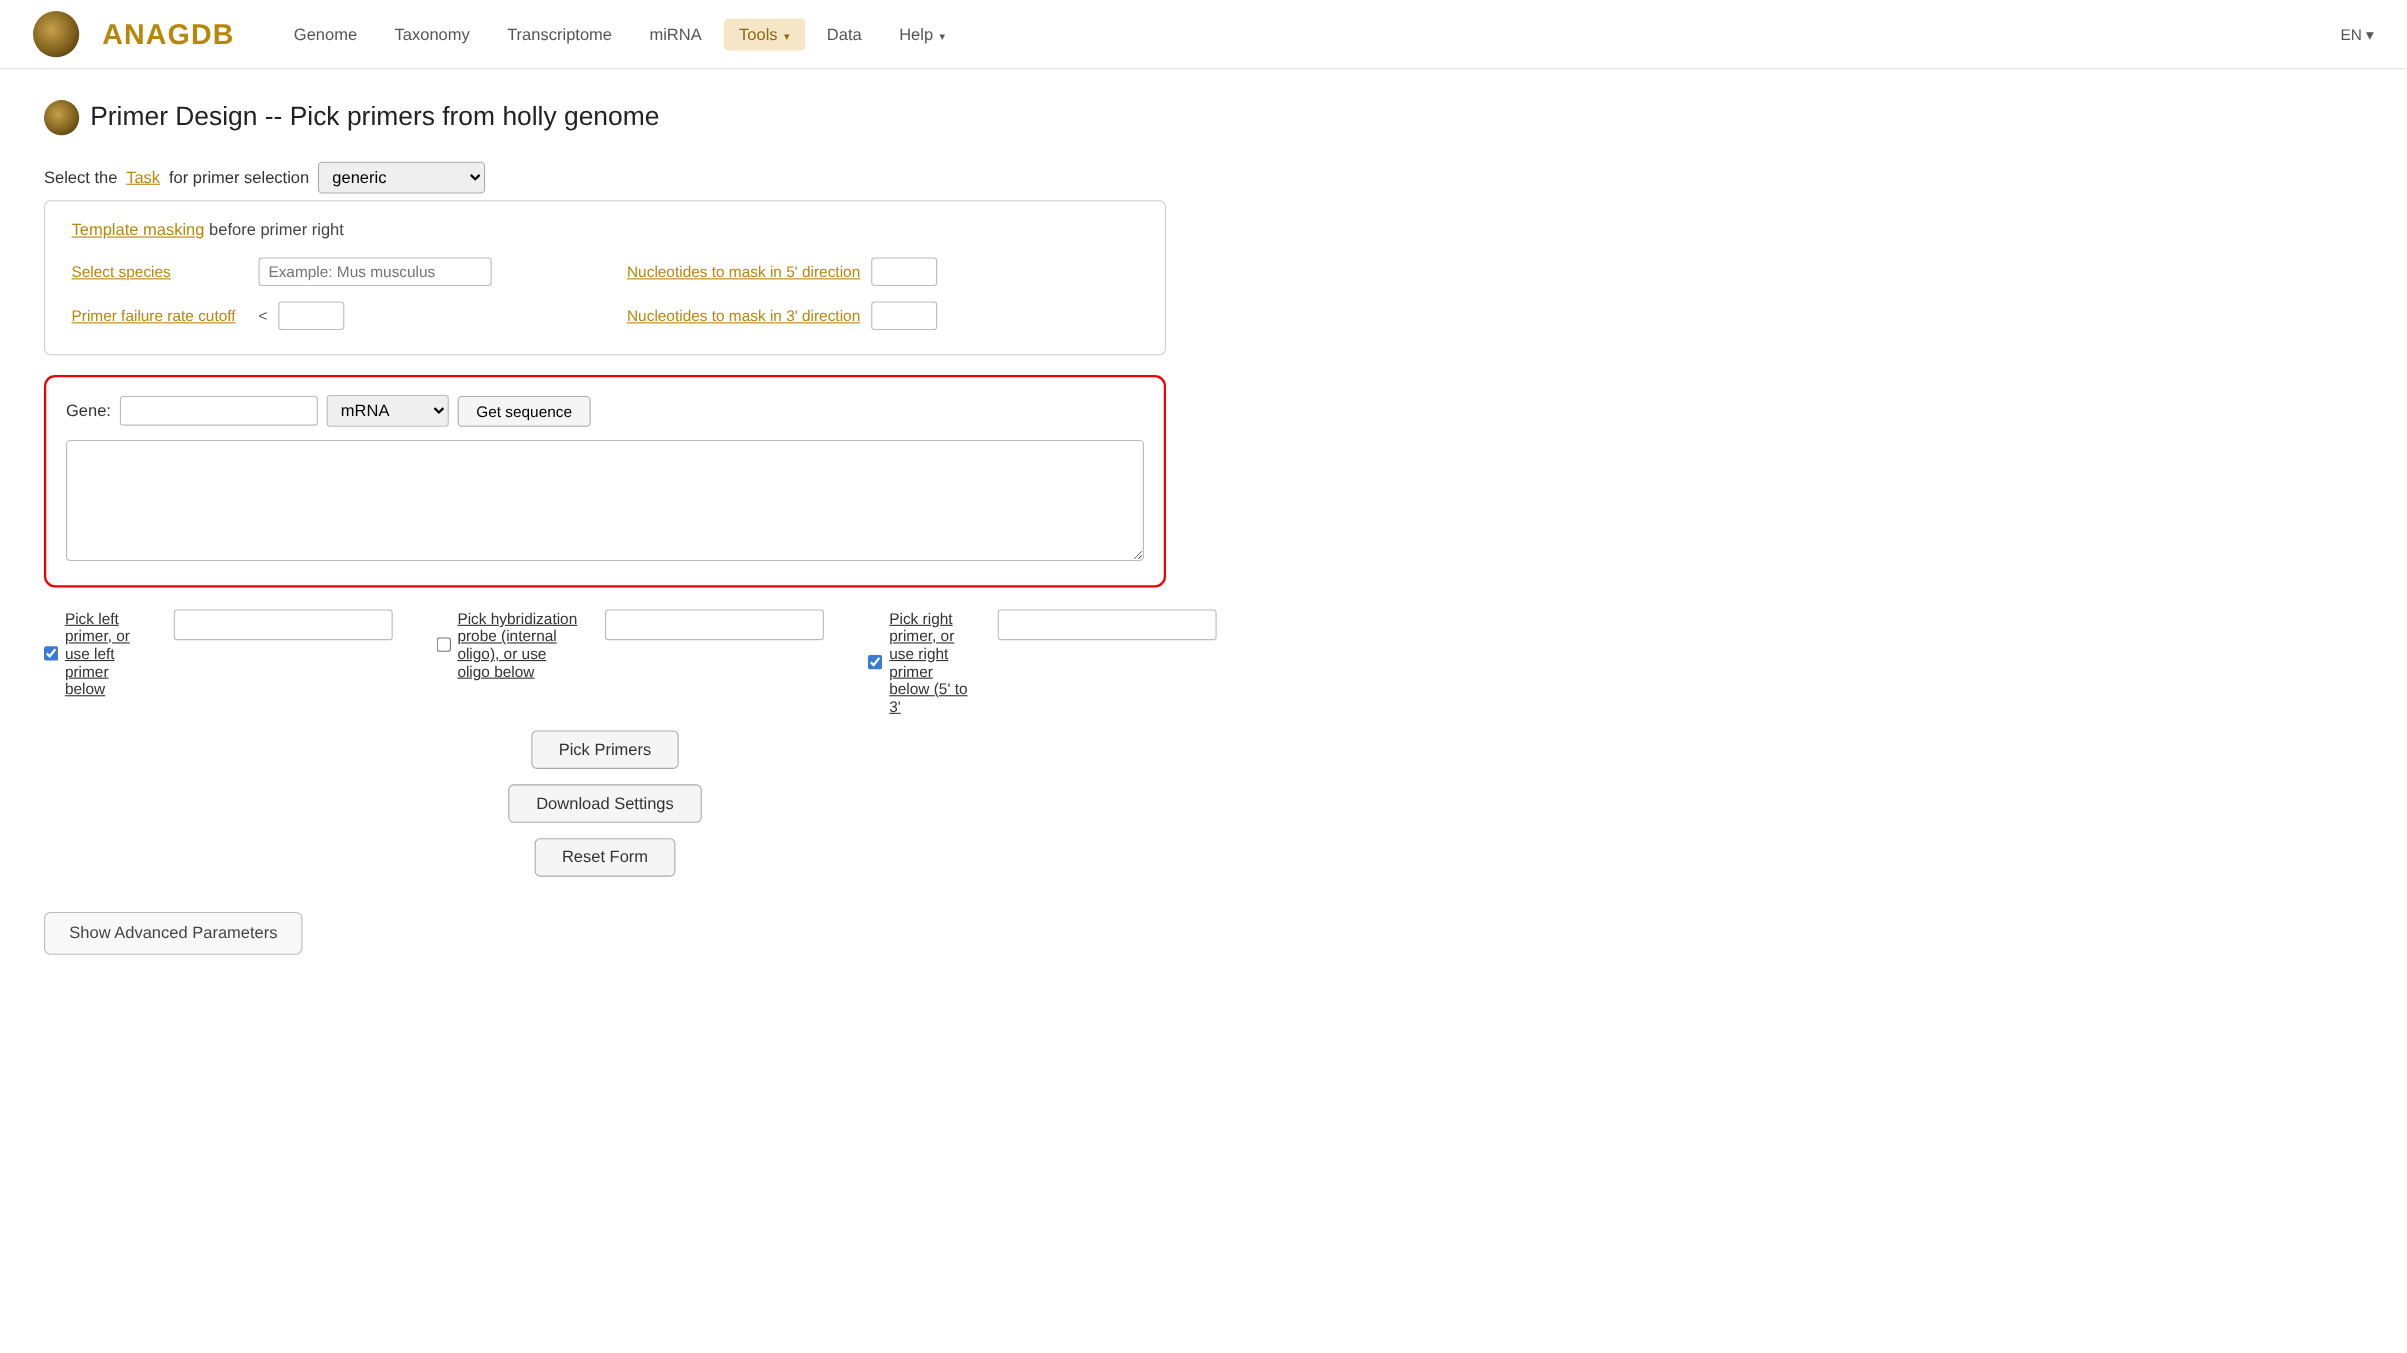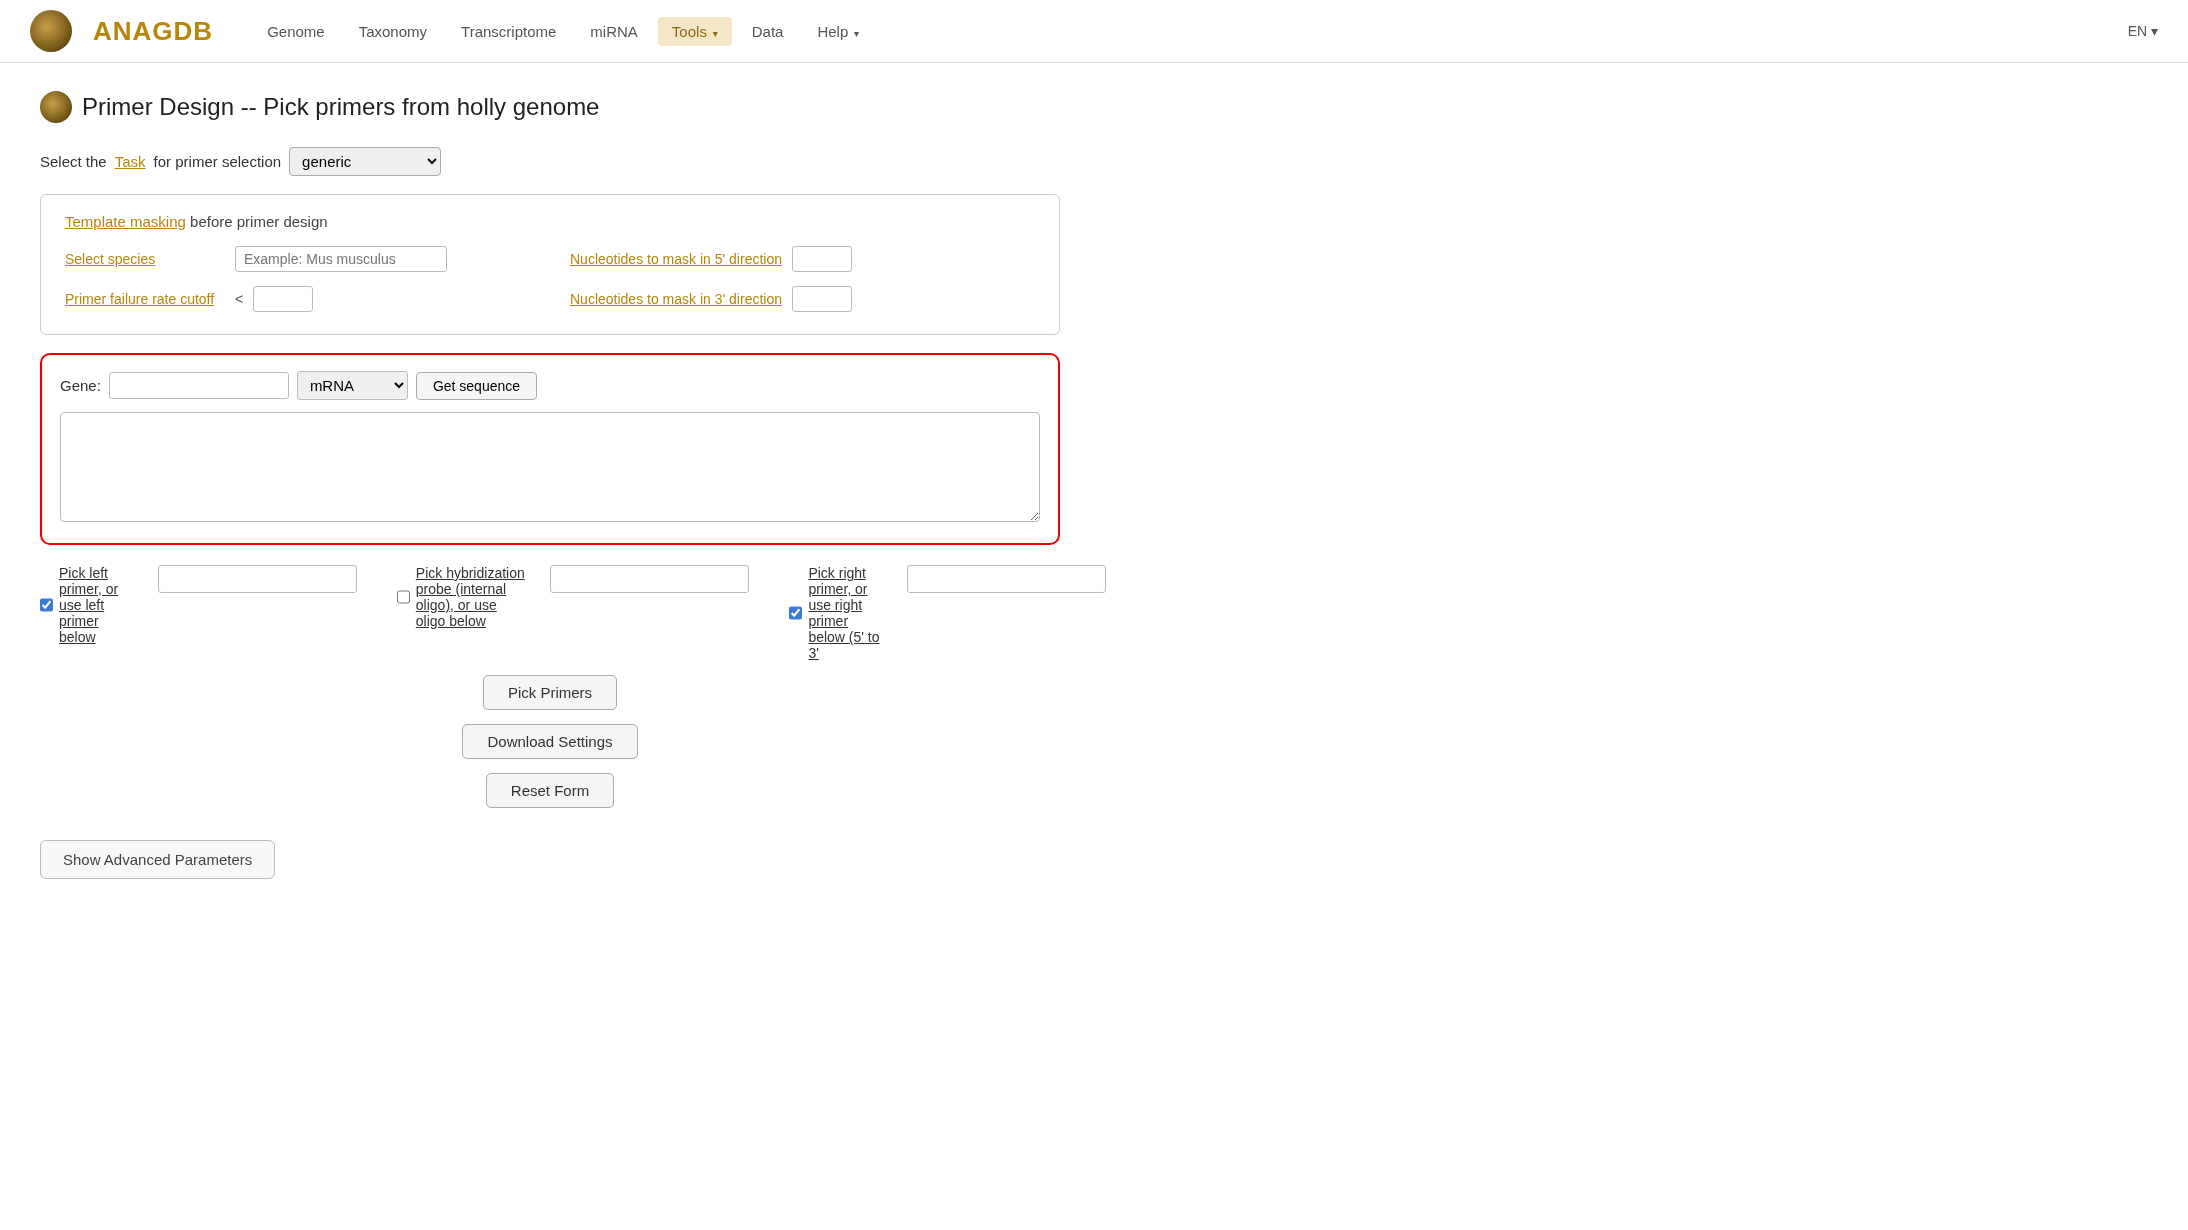--- a/index.html
+++ b/index.html
@@ -90,21 +90,21 @@
       font-size: 24px;
       font-weight: normal;
       color: #222;
     }
 
     
     .task-row {
       display: flex;
       align-items: center;
       gap: 8px;
-      margin-bottom: 18px;
+      margin-bottom: 6px;
       font-size: 15px;
     }
     .task-row a {
       color: #b8860b;
       text-decoration: underline;
       cursor: pointer;
     }
     .task-row select {
       padding: 4px 24px 4px 8px;
       border: 1px solid #aaa;
@@ -337,21 +337,21 @@
       <option>genotyping</option>
       <option>primer_list</option>
       <option>check_primers</option>
     </select>
   </div>
 
   
   <div class="masking-box">
     <div class="masking-title">
       <a>Template masking</a>
-      <span> before primer design</span>
+      <span> before primer right</span>
     </div>
     <div class="masking-grid">
 
       <div class="masking-row">
         <a>Select species</a>
         <input type="text" class="masking-row-input" placeholder="Example: Mus musculus" style="">
       </div>
 
       <div class="masking-row">
         <a>Nucleotides to mask in 5' direction</a>

